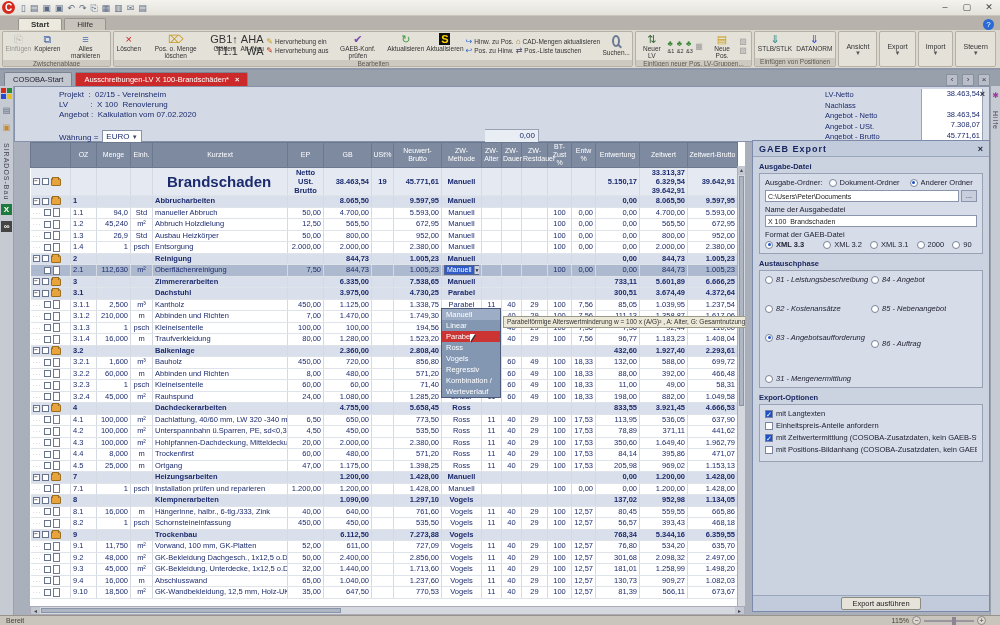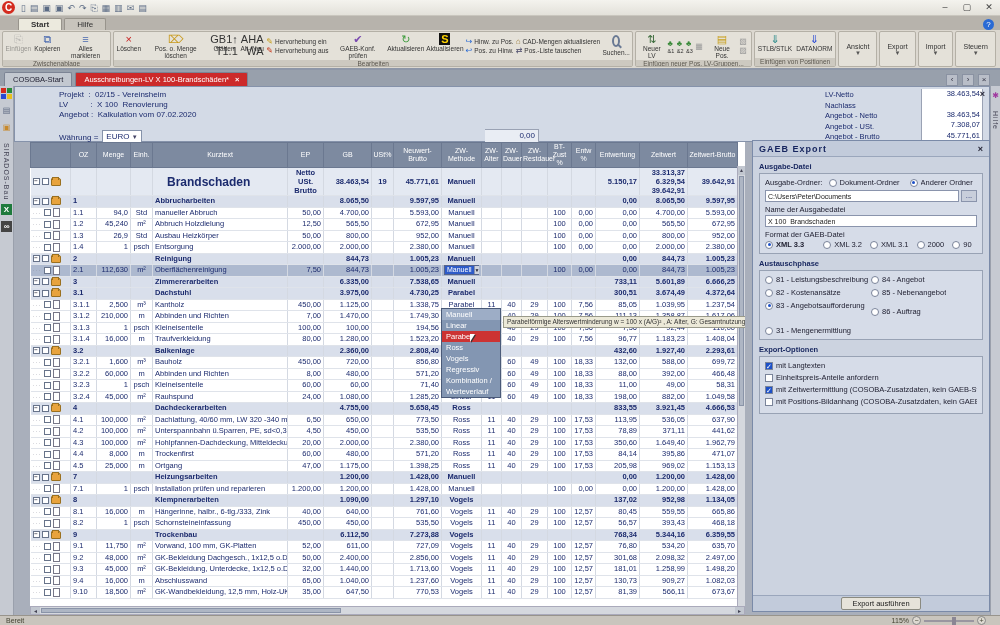--- a/index.html
+++ b/index.html
@@ -75,21 +75,21 @@
   td{font-size:7.5px;border-right:1px solid #d4d9e2;border-bottom:1px solid #dfe3ea;padding:0 2px;overflow:hidden;white-space:nowrap;line-height:10px;color:#1c2b6e;}
   tr.pos{height:11.5px;}
   tr.grp td{background:#d9dfeb;font-weight:bold;}
   tr.grp0 td{background:#e4e9f2;}
   tr.grp0{height:34px;}
   tr.grp{height:11.5px;}
   tr.sel td{background:#adb9cf;}
   td.num{text-align:right;}
   td.ctr{text-align:center;}
   td.pre{white-space:pre-line;line-height:9px;}
-  tr.grp0 td.name{font-size:12px;padding-left:14px;}
+  tr.grp0 td.name{font-size:15px;padding-left:14px;}
   .iconcell{display:flex;align-items:center;gap:2px;}
   .exp{width:7px;height:7px;border:1px solid #67738a;background:#fff;font-size:6px;line-height:5px;text-align:center;color:#334;flex:none;}
   .dots{color:#889;font-size:6px;letter-spacing:1px;flex:none;}
   .cb{width:7px;height:7px;border:1px solid #67738a;background:#fff;flex:none;}
   .fold{width:10px;height:8px;background:#e8a33d;border:1px solid #9a7020;border-radius:1px 2px 1px 1px;position:relative;flex:none;}
   .fold:before{content:"";position:absolute;left:0;top:-2px;width:5px;height:2px;background:#e8a33d;border:1px solid #9a7020;border-bottom:none;}
   .doc{width:7px;height:9px;background:#fff;border:1px solid #778;flex:none;}
   .combo{display:flex;height:10px;border:1px solid #56648a;background:#fff;}
   .combo .cval{flex:1;background:#2e5bc8;color:#fff;font-size:7px;line-height:8px;padding:0 2px;}
   .combo .cbtn{width:9px;background:#cdd3df;border-left:1px solid #8a94ac;font-size:5px;line-height:8px;text-align:center;color:#223;}
@@ -120,21 +120,21 @@
   .gsec-box{border:1px solid #98a2b4;background:#d6dce8;padding:4px 5px;}
   .frow{display:flex;align-items:center;margin-bottom:3px;flex-wrap:nowrap;}
   .radio{width:8px;height:8px;border:1px solid #7a849a;border-radius:50%;background:#fff;margin-right:3px;position:relative;flex:none;}
   .radio.on:after{content:"";position:absolute;left:1.5px;top:1.5px;width:3px;height:3px;border-radius:50%;background:#1c50c8;}
   .chk{width:8px;height:8px;border:1px solid #7a849a;background:#fff;margin-right:3px;flex:none;font-size:7px;line-height:8px;text-align:center;color:#fff;}
   .chk.on{background:#1c50c8;}
   .ginput{background:#fff;border:1px solid #8a94ac;font-size:7px;line-height:11px;height:12px;padding:0 2px;width:100%;font-family:"Liberation Sans",sans-serif;color:#222;}
   .gbrowse{width:16px;height:12px;background:#c8cedb;border:1px solid #8a94ac;text-align:center;line-height:10px;margin-left:2px;flex:none;}
   .glabel{margin:3px 0 1px 0;color:#223;}
   .optlbl{color:#223;white-space:nowrap;overflow:hidden;}
-  #phasegrid{display:grid;grid-template-columns:1fr 1fr;row-gap:4px;}
+  #phasegrid{display:grid;grid-template-columns:1fr 1fr;row-gap:20px;font-style:italic;}
   #gaebfoot{margin-top:auto;border-top:1px solid #9aa6bc;background:#c2cbdb;height:16px;display:flex;align-items:center;justify-content:center;padding-left:20px;}
   #runbtn{background:#e6e3da;border:1px solid #8a8a80;font-size:7.5px;padding:1px 10px;border-radius:2px;color:#222;}
 
   
   #statusbar{position:absolute;left:0;top:615px;width:1000px;height:10px;background:#c9c5bd;border-top:1px solid #98948c;display:flex;align-items:center;font-size:7px;color:#443;}
   #sbleft{padding-left:6px;flex:1;}
   #sbzoom{display:flex;align-items:center;gap:3px;padding-right:14px;}
   #sbzoom .track{width:50px;height:2px;background:#9a96a0;position:relative;}
   #sbzoom .knob{position:absolute;left:28px;top:-3px;width:4px;height:8px;background:#8a8694;}
   .zbtn{width:9px;height:9px;border-radius:50%;border:1px solid #888;text-align:center;line-height:7px;font-size:7px;background:#ddd9d1;}

